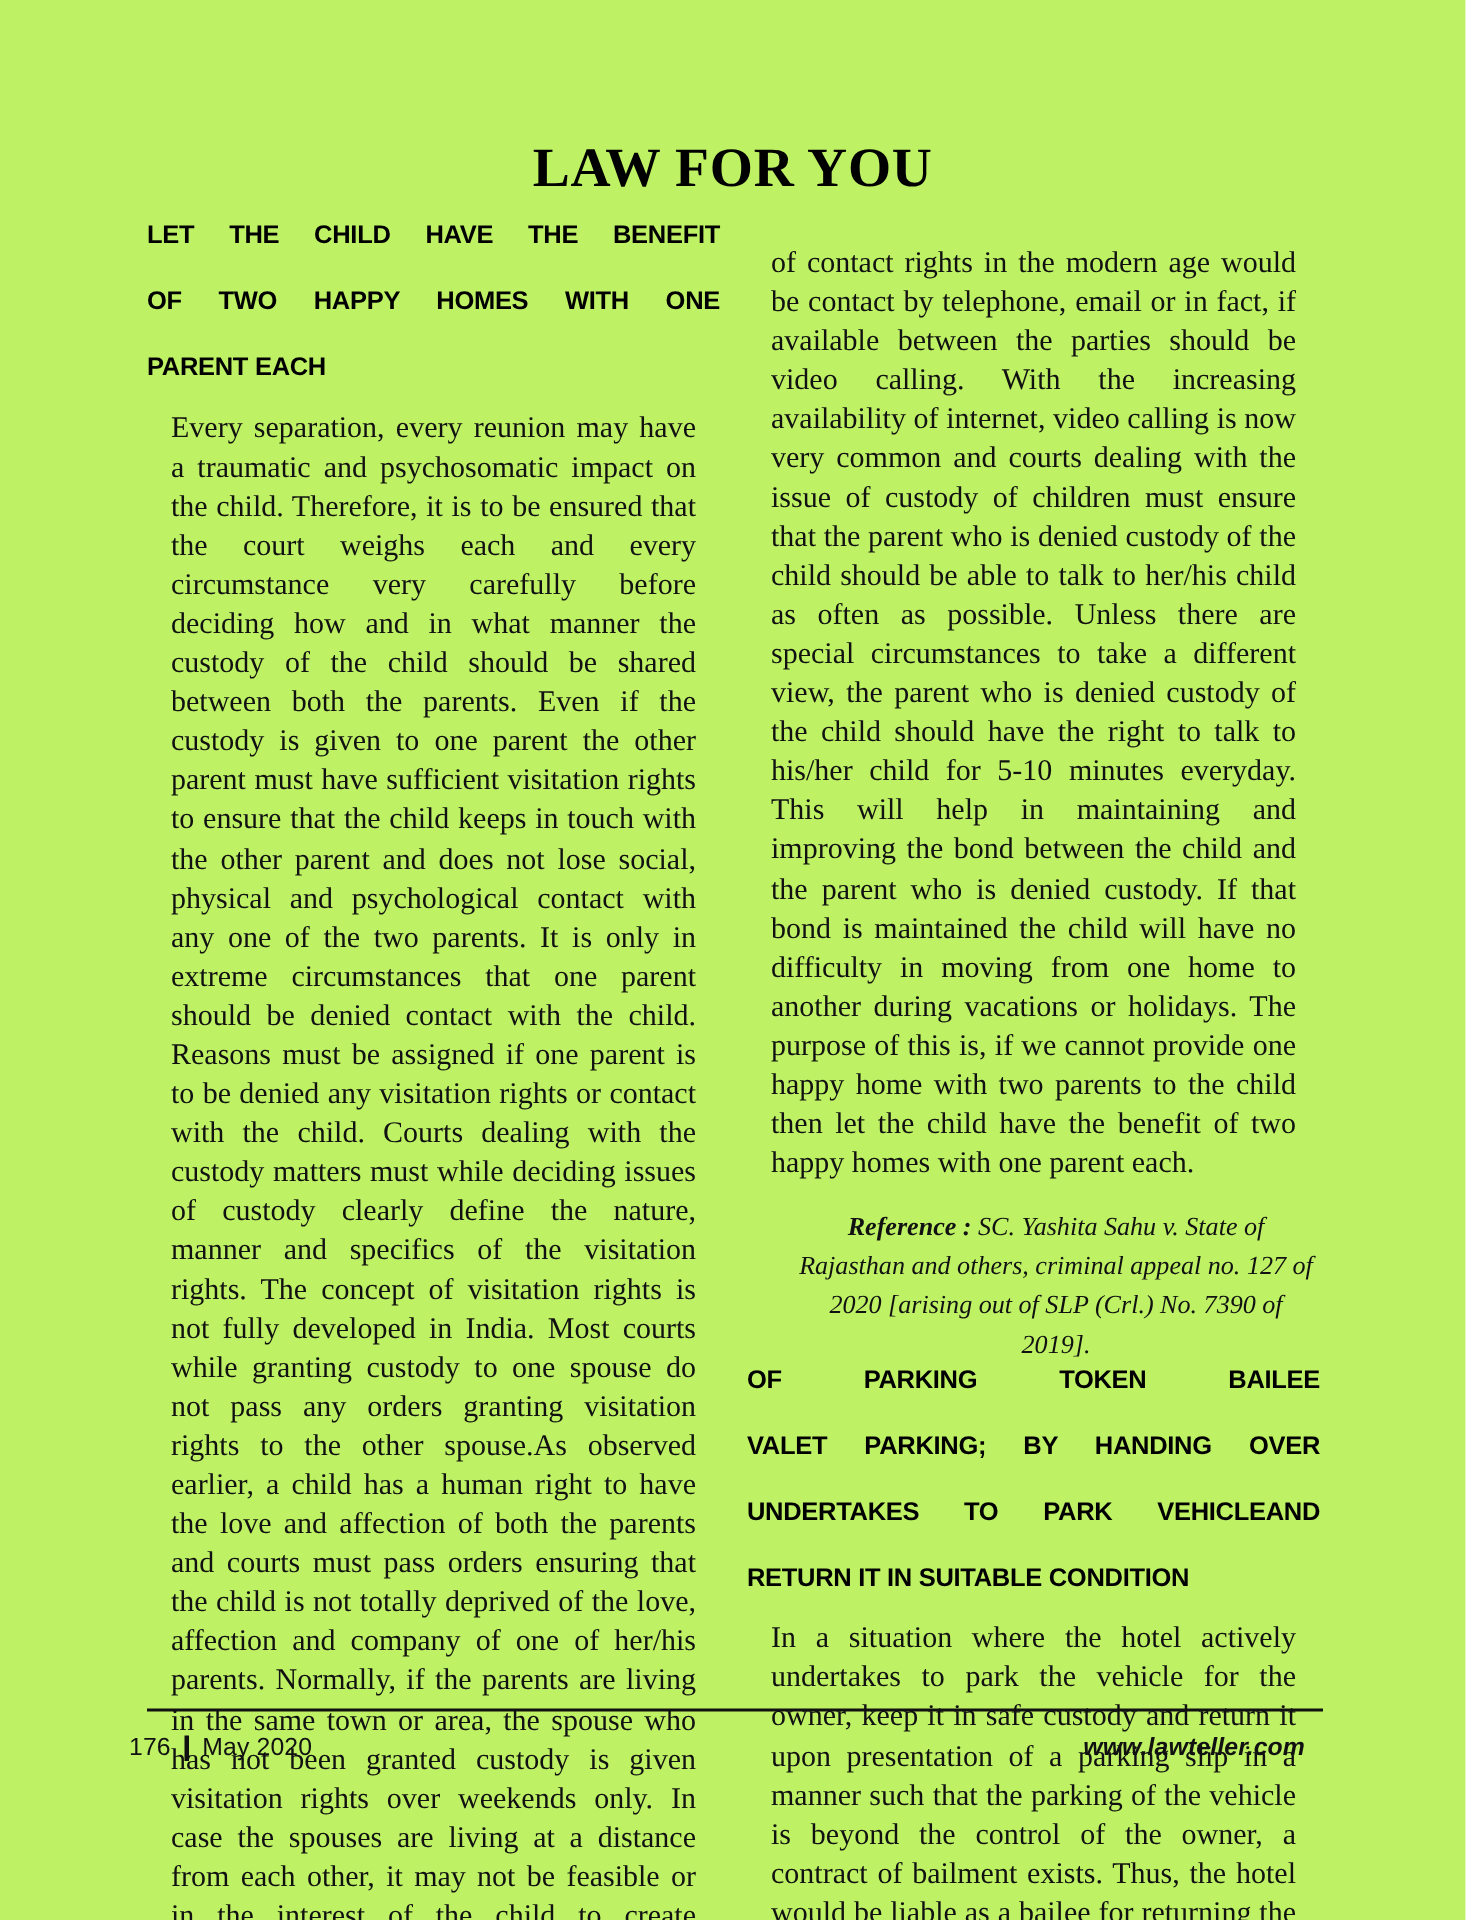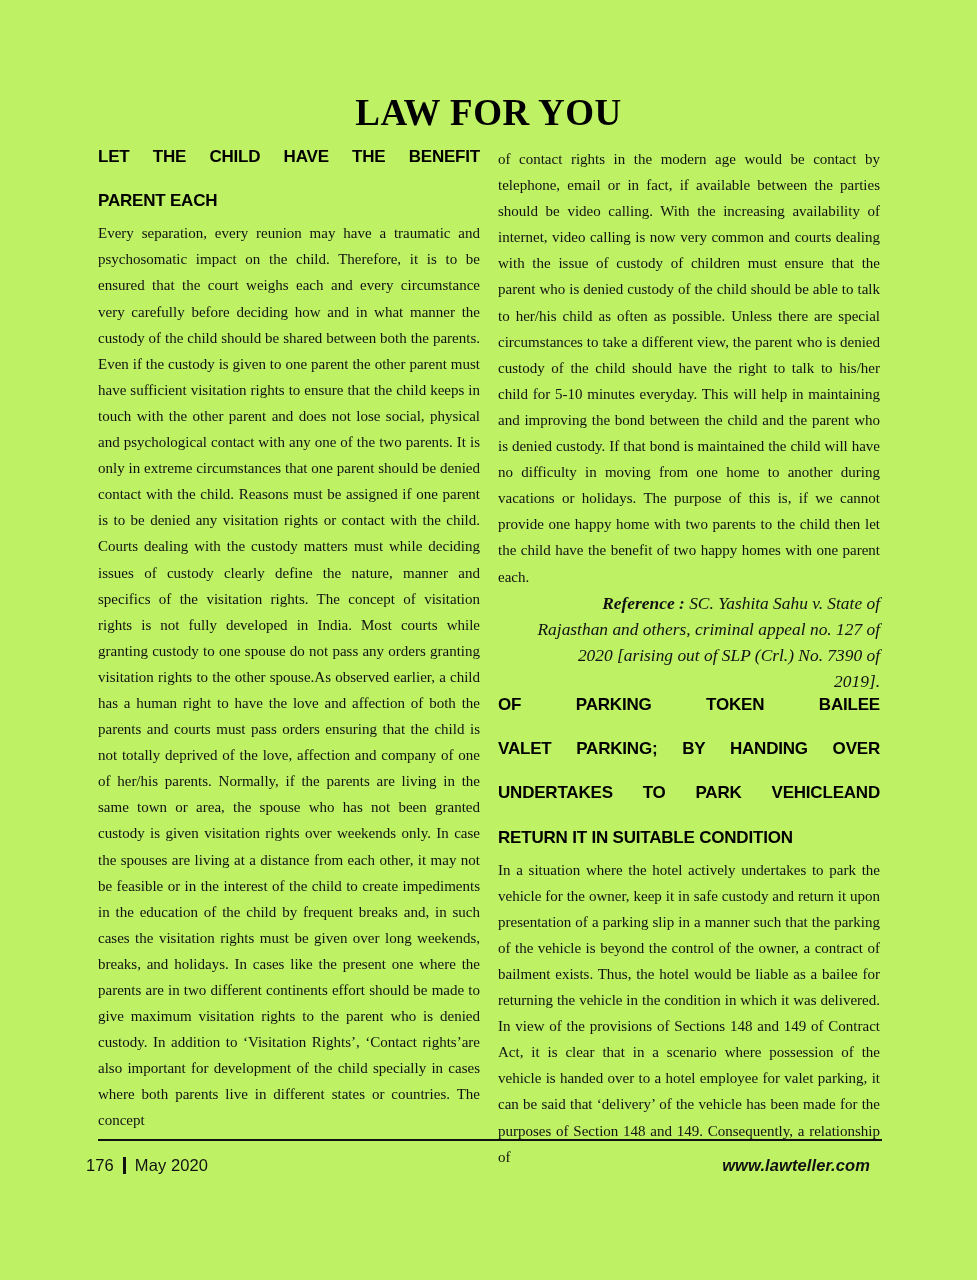--- a/index.html
+++ b/index.html
@@ -68,41 +68,41 @@
   }
   h2.headline .ln.spread::after {
     content: "";
     display: inline-block;
     width: 100%;
     height: 0;
   }
 
   
   p.body {
-    margin: 0;
-    font-family: "Liberation Serif", "DejaVu Serif", serif;
-    font-size: 15px;
+    margin: 16px;
+    font-family: "Liberation Serif", "DejaVu Serif", serif;
+    font-size: 20px;
     line-height: 26.1px;
     text-align: justify;
     text-justify: inter-word;
     color: #111111;
     hyphens: none;
   }
 
   .headline-gap-top { margin-top: 26px; }
 
   
   p.reference {
     margin: 0 0 0 0;
     padding-left: 30px;
     font-family: "Liberation Serif", "DejaVu Serif", serif;
     font-style: italic;
     font-size: 17.4px;
     line-height: 26.1px;
-    text-align: right;
+    text-align: center;
     color: #111111;
   }
   p.reference .ref-label {
     font-weight: bold;
     font-style: italic;
   }
 
   
   .footer-rule {
     position: absolute;
@@ -156,20 +156,21 @@
 <div class="page">
 
   <div class="masthead">LAW FOR YOU</div>
 
   <div class="columns">
 
     <div class="col">
 
       <h2 class="headline">
         <span class="ln spread">LET THE CHILD HAVE THE BENEFIT</span>
+        <span class="ln spread">OF TWO HAPPY HOMES WITH ONE</span>
         <span class="ln">PARENT EACH</span>
       </h2>
 
       <p class="body">Every separation, every reunion may have a traumatic and psychosomatic impact on the child. Therefore, it is to be ensured that the court weighs each and every circumstance very carefully before deciding how and in what manner the custody of the child should be shared between both the parents. Even if the custody is given to one parent the other parent must have sufficient visitation rights to ensure that the child keeps in touch with the other parent and does not lose social, physical and psychological contact with any one of the two parents. It is only in extreme circumstances that one parent should be denied contact with the child. Reasons must be assigned if one parent is to be denied any visitation rights or contact with the child. Courts dealing with the custody matters must while deciding issues of custody clearly define the nature, manner and specifics of the visitation rights. The concept of visitation rights is not fully developed in India. Most courts while granting custody to one spouse do not pass any orders granting visitation rights to the other spouse.As observed earlier, a child has a human right to have the love and affection of both the parents and courts must pass orders ensuring that the child is not totally deprived of the love, affection and company of one of her/his parents. Normally, if the parents are living in the same town or area, the spouse who has not been granted custody is given visitation rights over weekends only. In case the spouses are living at a distance from each other, it may not be feasible or in the interest of the child to create impediments in the education of the child by frequent breaks and, in such cases the visitation rights must be given over long weekends, breaks, and holidays. In cases like the present one where the parents are in two different continents effort should be made to give maximum visitation rights to the parent who is denied custody. In addition to ‘Visitation Rights’, ‘Contact rights’are also important for development of the child specially in cases where both parents live in different states or countries. The concept</p>
 
     </div>
 
     <div class="col">
 
       <p class="body">of contact rights in the modern age would be contact by telephone, email or in fact, if available between the parties should be video calling. With the increasing availability of internet, video calling is now very common and courts dealing with the issue of custody of children must ensure that the parent who is denied custody of the child should be able to talk to her/his child as often as possible. Unless there are special circumstances to take a different view, the parent who is denied custody of the child should have the right to talk to his/her child for 5-10 minutes everyday. This will help in maintaining and improving the bond between the child and the parent who is denied custody. If that bond is maintained the child will have no difficulty in moving from one home to another during vacations or holidays. The purpose of this is, if we cannot provide one happy home with two parents to the child then let the child have the benefit of two happy homes with one parent each.</p>

